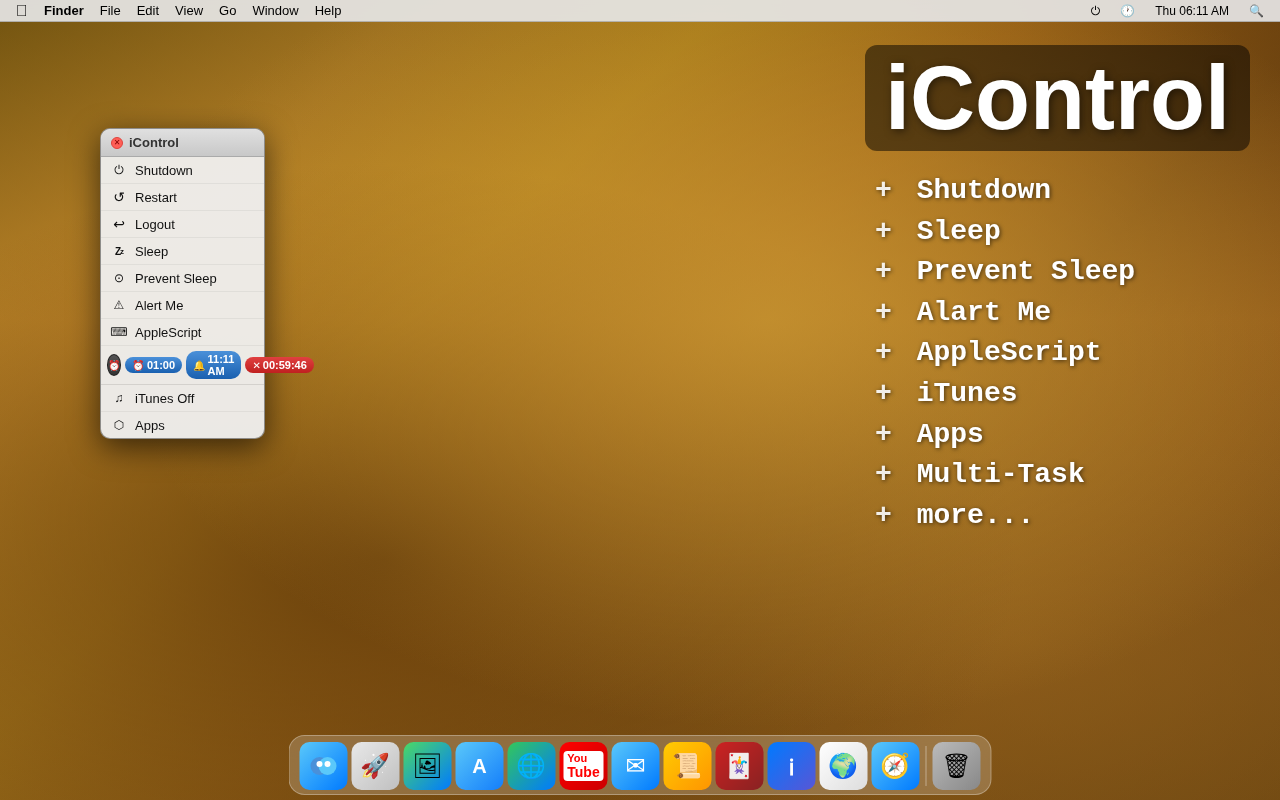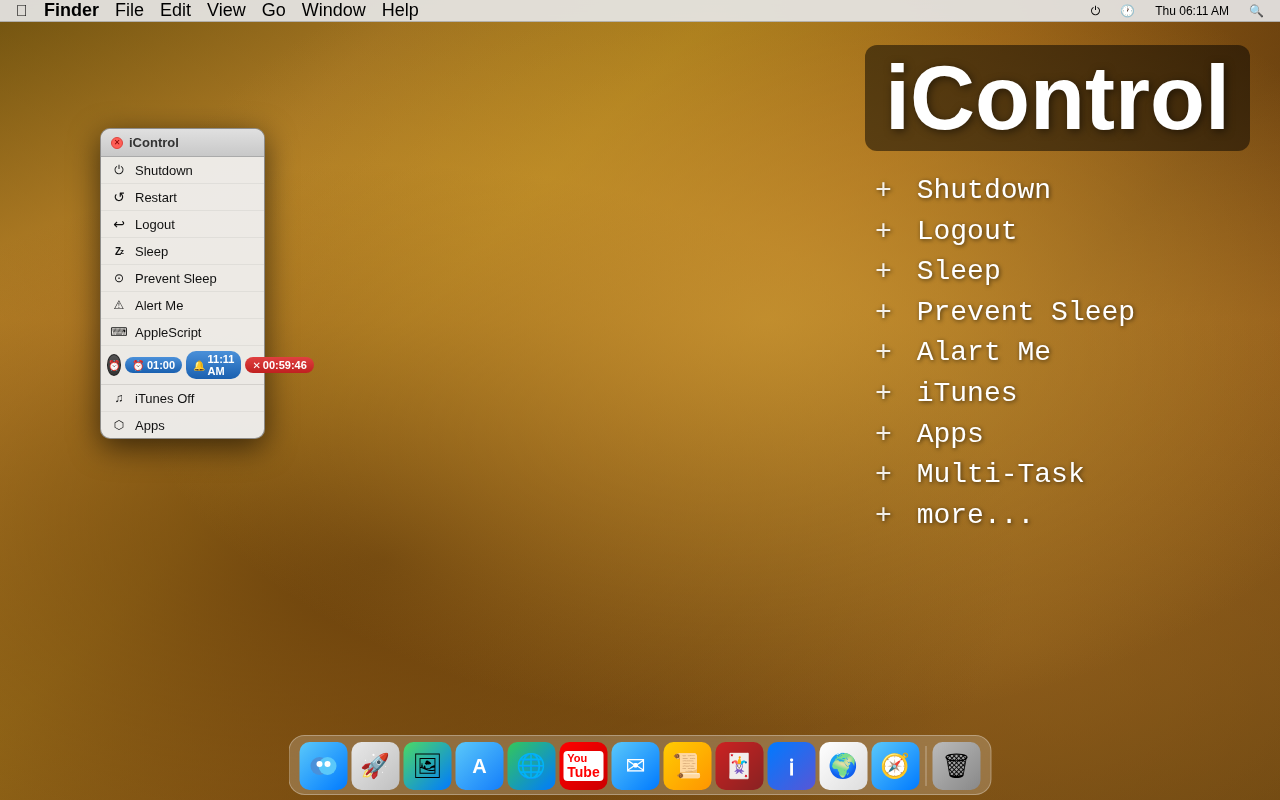--- a/index.html
+++ b/index.html
@@ -43,21 +43,21 @@
       backdrop-filter: blur(10px);
       display: flex;
       align-items: center;
       padding: 0 8px;
       z-index: 100;
       border-bottom: 1px solid rgba(0,0,0,0.2);
     }
 
     .menubar-item {
       padding: 0 8px;
-      font-size: 18px;
+      font-size: 13px;
       color: #000;
       cursor: pointer;
       height: 22px;
       display: flex;
       align-items: center;
     }
 
     .menubar-item.apple {
       font-size: 16px;
       font-weight: bold;
@@ -214,21 +214,21 @@
       line-height: 1;
     }
 
     #feature-list {
       margin-top: 20px;
       padding-left: 10px;
     }
 
     .feature-item {
       font-size: 28px;
-      font-weight: 400;
+      font-weight: 700;
       color: white;
       text-shadow: 1px 1px 4px rgba(0,0,0,0.6);
       line-height: 1.45;
       font-family: 'Courier New', monospace;
     }
 
     .feature-plus {
       color: rgba(255,255,255,0.9);
       margin-right: 8px;
     }
@@ -375,33 +375,33 @@
 
   <div id="icontrol-big">
     <div id="icontrol-big-title">iControl</div>
     <div id="feature-list">
       <div class="feature-item">
         <span class="feature-plus">+</span>
         <span>Shutdown</span>
       </div>
       <div class="feature-item">
         <span class="feature-plus">+</span>
-        <span>Logout</span>
-      </div>
-      <div class="feature-item">
-        <span class="feature-plus">+</span>
         <span>Sleep</span>
       </div>
       <div class="feature-item">
         <span class="feature-plus">+</span>
         <span>Prevent Sleep</span>
       </div>
       <div class="feature-item">
         <span class="feature-plus">+</span>
         <span>Alart Me</span>
+      </div>
+      <div class="feature-item">
+        <span class="feature-plus">+</span>
+        <span>AppleScript</span>
       </div>
       <div class="feature-item">
         <span class="feature-plus">+</span>
         <span>iTunes</span>
       </div>
       <div class="feature-item">
         <span class="feature-plus">+</span>
         <span>Apps</span>
       </div>
       <div class="feature-item">

